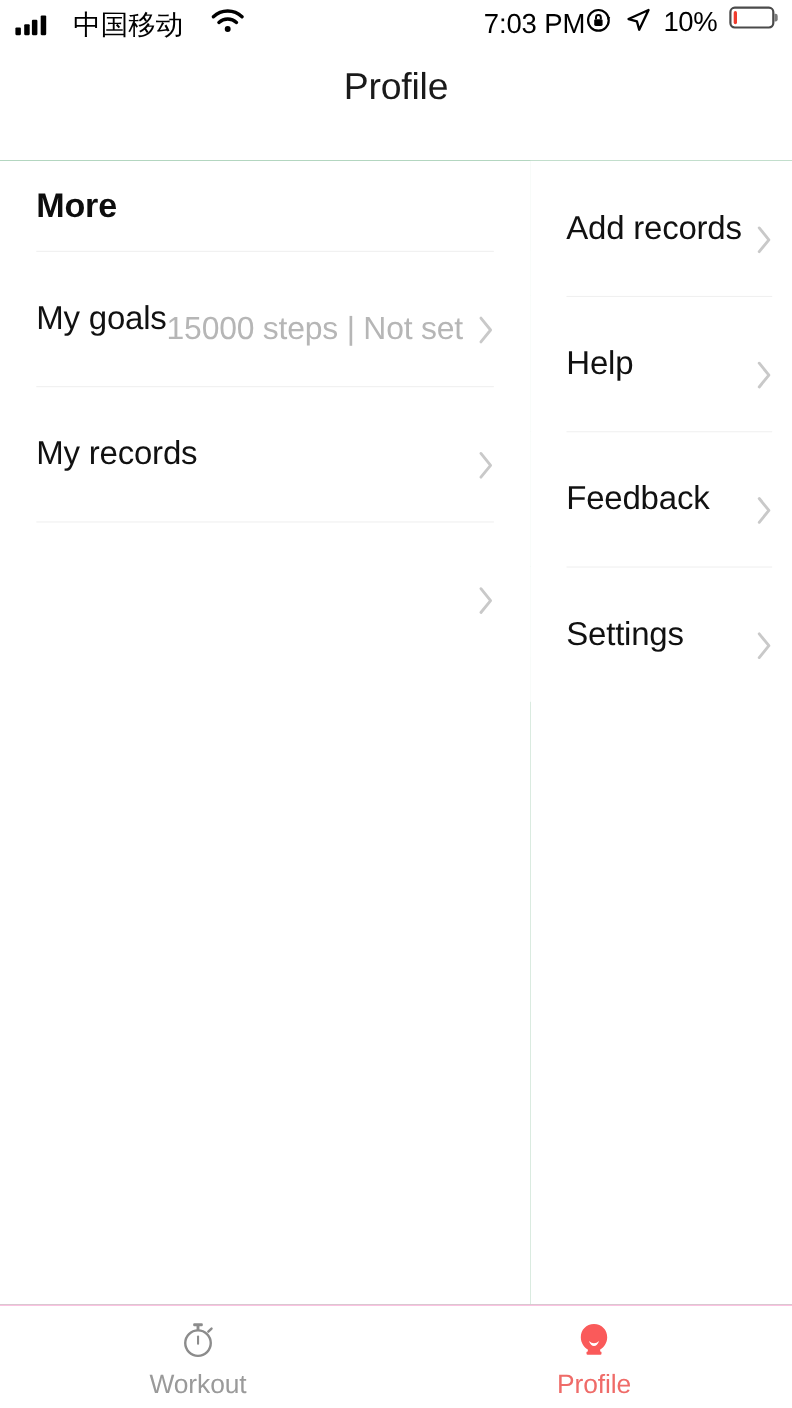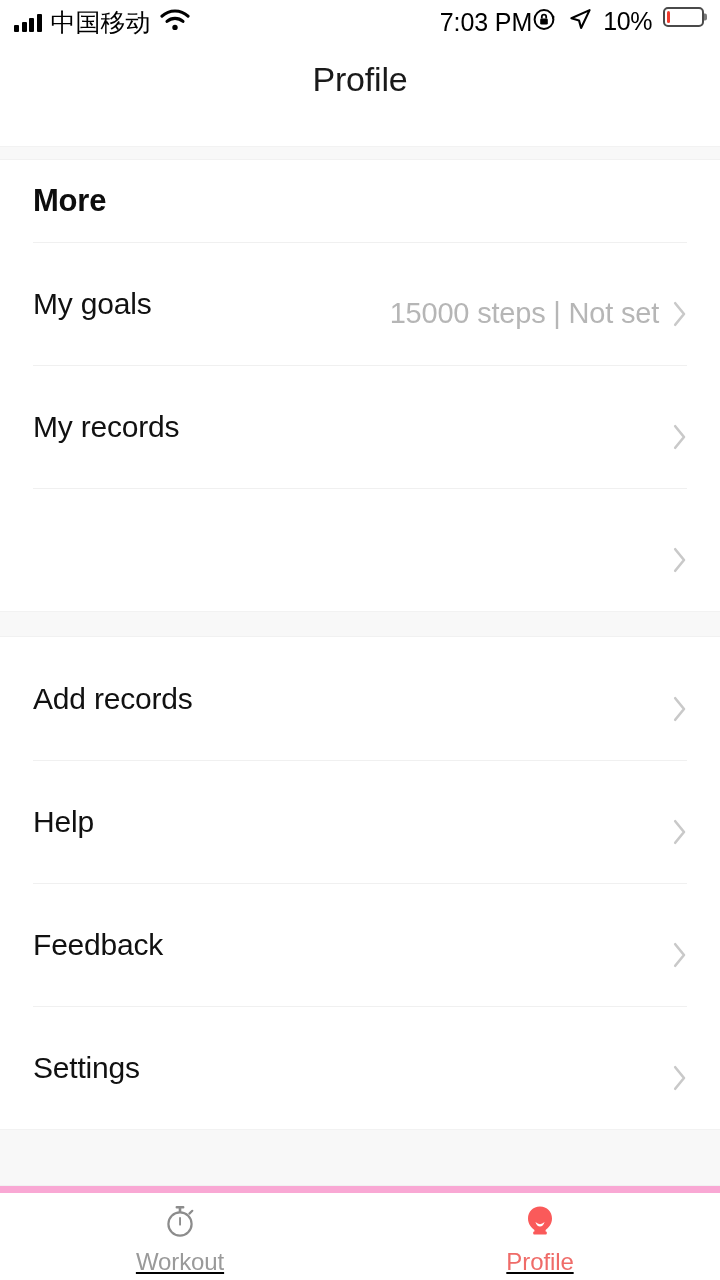--- a/index.html
+++ b/index.html
@@ -28,21 +28,21 @@
     height: 44px;
     flex: 0 0 44px;
     display: flex;
     align-items: center;
     padding: 0 16px 0 14px;
     color: #000;
     font-size: 25px;
     font-weight: 600;
     letter-spacing: -0.2px;
   }
-  .sb-left { display: flex; align-items: center; gap: 9px; }
+  .sb-left { display: flex; align-items: center; gap: 25px; }
   .sb-center {
     flex: 1;
     text-align: right;
     font-size: 25px;
     font-weight: 400;
     letter-spacing: -0.1px;
   }
   .sb-right { display: flex; align-items: flex-start; gap: 11px; }
 
   .signal-bars { display: flex; align-items: flex-end; gap: 2.5px; height: 19px; }
@@ -92,21 +92,21 @@
     font-size: 34px;
     font-weight: 500;
     color: #1a1a1a;
     letter-spacing: -0.2px;
   }
 
   
   .content {
     flex: 1 1 auto;
     display: flex;
-    flex-direction: column;
+    flex-direction: row;
     background: #15803d;
     overflow: hidden;
   }
 
   .gap {
     flex: 0 0 auto;
     background: #f8f8f8;
     border-top: 1px solid #f2f2f2;
     border-bottom: 1px solid #f1f1f1;
   }
@@ -177,22 +177,21 @@
   .chevron svg { display: block; width: 14px; height: 26px; }
   .chevron path { stroke: #c9c9c9; stroke-width: 2.6; fill: none;
                   stroke-linecap: round; stroke-linejoin: round; }
 
   
   .tab-bar {
     flex: 0 0 94px;
     display: flex;
     align-items: stretch;
     background: #ffffff;
-    border-top: 7px solid #f9a8d4;
-    text-decoration: underline;
+    border-top: 1px solid #f9a8d4;
   }
   .tab {
     flex: 1 1 0;
     display: flex;
     flex-direction: column;
     align-items: center;
     justify-content: center;
     gap: 7px;
     padding-top: 4px;
   }

